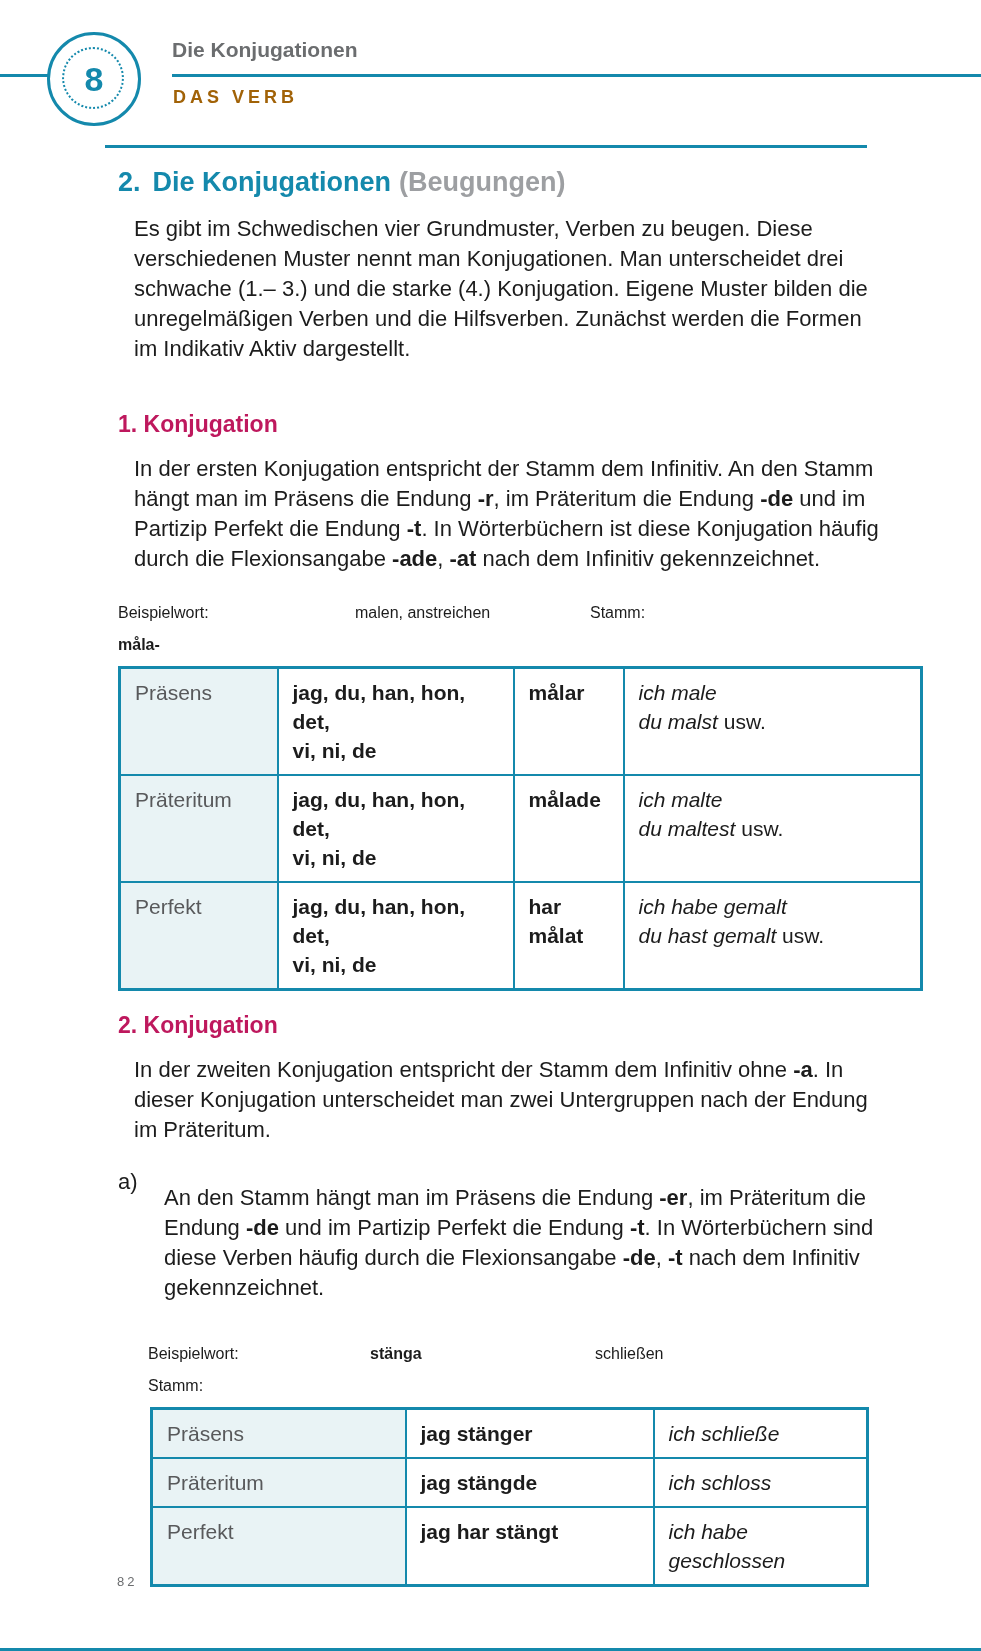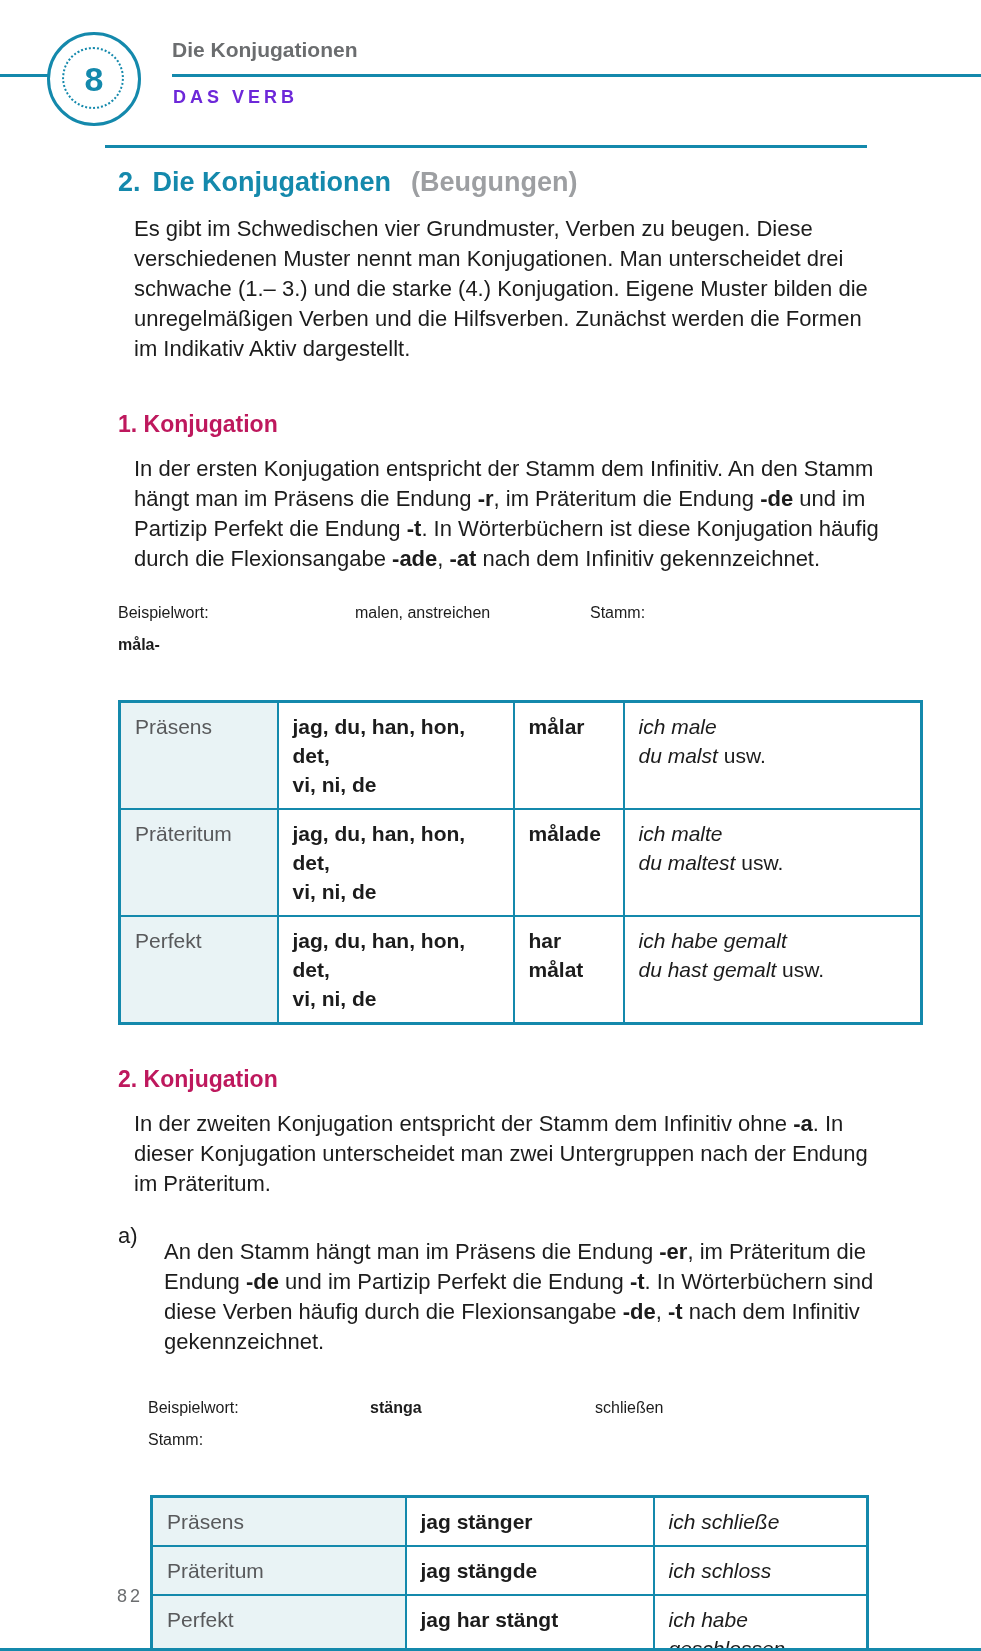--- a/index.html
+++ b/index.html
@@ -16,60 +16,60 @@
   .hdr-line-right{position:absolute;left:172px;top:74px;right:0;height:3px;background:#1489ac;}
   .chapter-badge{
     position:absolute;left:47px;top:32px;width:88px;height:88px;border:3px solid #1489ac;
     border-radius:50%;background:#fff;display:flex;align-items:center;justify-content:center;
   }
   .badge-dotted{
     position:absolute;left:12px;top:12px;width:58px;height:58px;border:2px dotted #1489ac;border-radius:50%;
   }
   .badge-num{font-size:34px;font-weight:700;color:#1489ac;position:relative;}
   .running-head{position:absolute;left:172px;top:38px;font-size:21px;font-weight:700;color:#6b6d6f;}
-  .section-label{position:absolute;left:173px;top:87px;font-size:18px;font-weight:700;letter-spacing:4px;color:#6d28d9;}
+  .section-label{position:absolute;left:173px;top:87px;font-size:18px;font-weight:700;letter-spacing:4px;color:#a16207;}
   .main-rule{position:absolute;left:105px;top:145px;width:762px;height:3px;background:#1489ac;}
 
   
   .content{position:absolute;left:118px;top:166px;width:802px;}
   h1{margin:0;font-size:27px;line-height:32px;font-weight:700;}
   h1 .num{color:#1489ac;margin-right:12px;}
-  h1 .suffix{color:#9d9fa2;margin-left:20px;}
+  h1 .suffix{color:#9d9fa2;margin-left:8px;}
   h2{margin:0;font-size:23px;line-height:28px;font-weight:700;color:#be185d;}
   p.body{margin:16px;font-size:22px;line-height:30px;width:750px;}
   .intro{margin-top:24px;}
   .h2-1{margin-top:46px;}
   .p-1{margin-top:20px;}
-  .h2-2{margin-top:40px;}
+  .h2-2{margin-top:20px;}
   .p-2{margin-top:20px;}
 
   
   .example{margin-top:24px;display:grid;grid-template-columns:237px 235px 1fr;row-gap:2px;
            font-size:16px;line-height:30px;}
   .example .ex-label{color:#1c1c1c;}
   .example .ex-word{font-weight:700;}
   .example .ex-trans{}
   .ex-2{margin-left:30px;margin-top:20px;grid-template-columns:222px 225px 1fr;}
 
   
-  table.conj{border-collapse:collapse;margin-top:40px;table-layout:fixed;}
+  table.conj{border-collapse:collapse;margin-top:6px;table-layout:fixed;}
   table.conj td{border:2px solid #1489ac;vertical-align:top;font-size:21px;line-height:29px;padding:9px 14px;}
   table.conj{border:3px solid #1489ac;}
   td.label-cell{background:#e9f3f5;color:#58595b;}
   .conj-1{width:802px;}
   .conj-2{width:716px;margin-left:32px;margin-top:26px;}
   .conj-2 td{padding:10px 14px;}
 
   
   .item-a{margin-top:22px;display:flex;font-size:22px;line-height:30px;}
   .item-a .marker{width:30px;flex:0 0 30px;}
   .item-a p.body{width:720px;}
 
   
-  .page-number{position:absolute;left:117px;top:1574px;font-size:18px;letter-spacing:3px;color:#6b6d6f;margin-top:12px;}
+  .page-number{position:absolute;left:117px;top:1574px;font-size:13px;letter-spacing:3px;color:#6b6d6f;}
   .bottom-rule{position:absolute;left:0;bottom:0;width:100%;height:3px;background:#1489ac;}
 </style>
 </head>
 <body>
 
 <div class="page">
 
   <div class="hdr-line-left"></div>
   <div class="chapter-badge">
     <div class="badge-dotted"></div>

